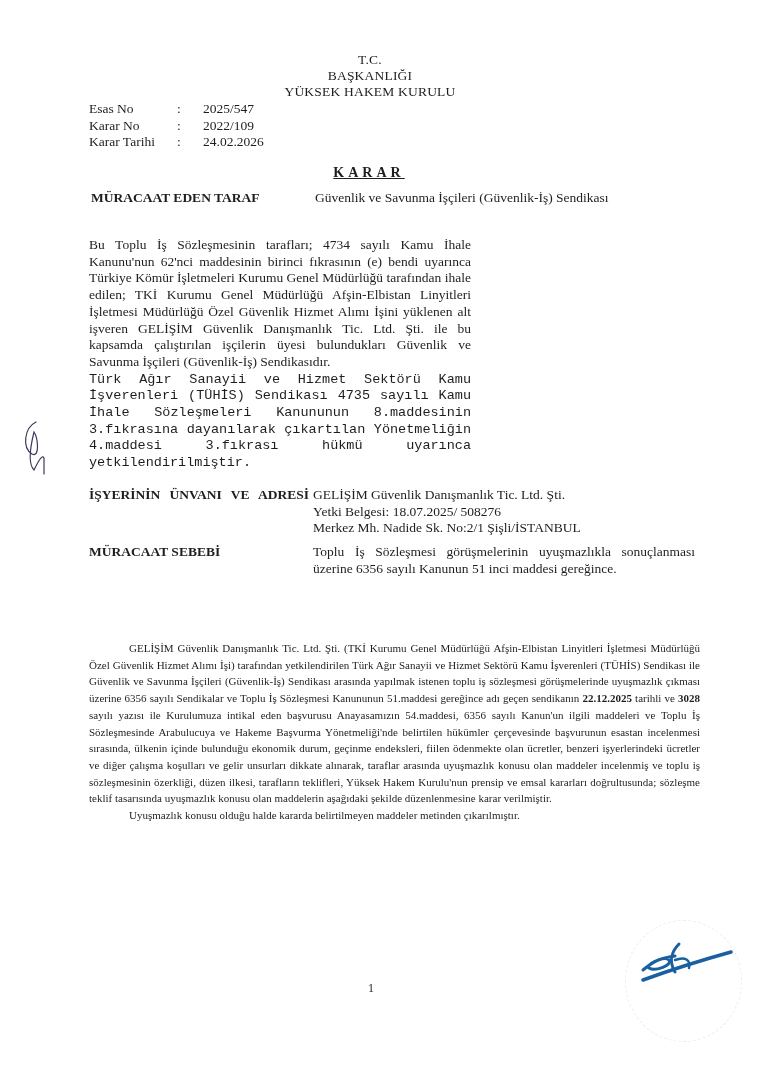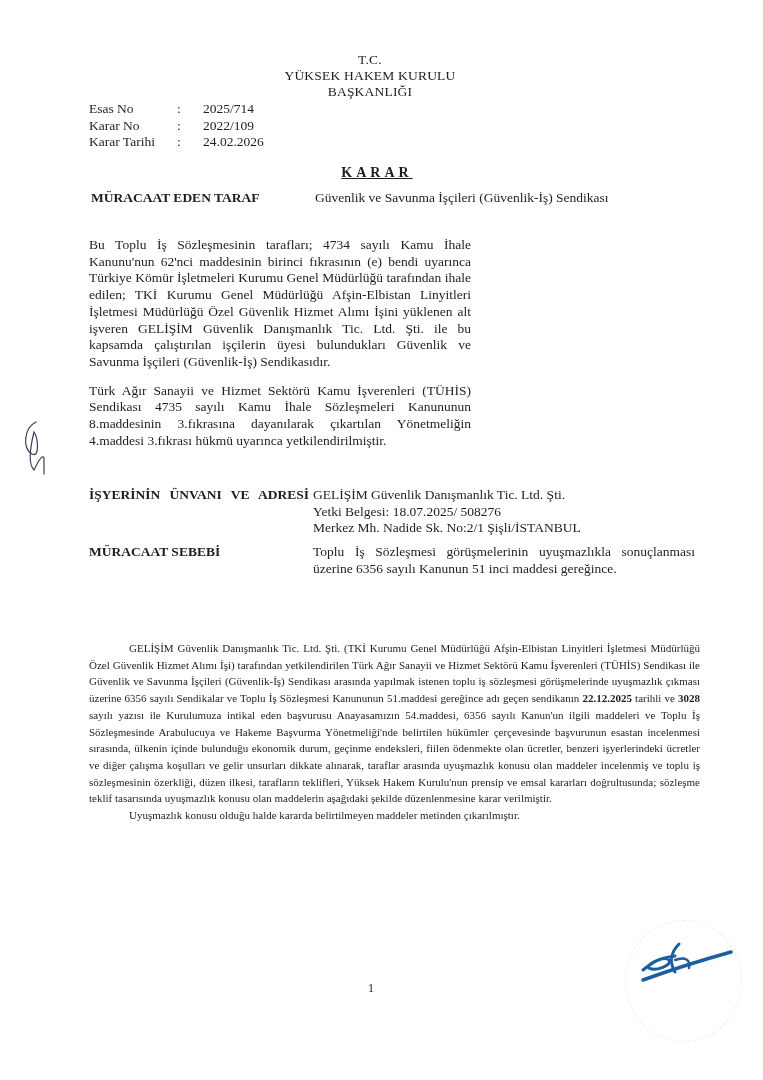--- a/index.html
+++ b/index.html
@@ -7,49 +7,49 @@
     width: 763px; height: 1080px; background: #ffffff; position: relative; overflow: hidden;
     font-family: "Liberation Serif", "DejaVu Serif", serif; color: #1e1e1e;
   }
   .page { position: absolute; left: 0; top: 0; width: 763px; height: 1016px; }
   .header { position: absolute; top: 52px; left: 0; width: 700px; text-align: center; font-size: 13.5px; line-height: 16px; letter-spacing: 0.2px; }
   .header div { margin-left: 40px; }
   .meta { position: absolute; left: 89px; top: 101px; font-size: 13.5px; line-height: 16.5px; }
   .meta-row { display: flex; }
   .meta-label { width: 88px; }
   .meta-colon { width: 26px; }
-  .karar-title { position: absolute; top: 165px; left: 12px; width: 730px; text-align: center; font-size: 14px; font-weight: bold; letter-spacing: 4px; text-decoration: underline; }
+  .karar-title { position: absolute; top: 165px; left: 4px; width: 730px; text-align: center; font-size: 14px; font-weight: bold; letter-spacing: 4px; text-decoration: underline; }
   .field { position: absolute; left: 89px; width: 610px; display: flex; font-size: 13.5px; line-height: 16.7px; }
   .field-label { width: 224px; font-weight: bold; flex-shrink: 0; }
   .field-label.justify { text-align: justify; text-align-last: justify; width: 220px; margin-right: 4px; }
   .field-value { width: 382px; text-align: justify; }
   .field-value p { margin: 0; }
   .body-text { position: absolute; left: 89px; width: 611px; font-size: 11px; line-height: 16.7px; text-align: justify; }
   .body-text p { margin: 0; text-indent: 40px; }
   .page-number { position: absolute; top: 981px; left: 368px; font-size: 12px; }
   .stamp { position: absolute; left: 625px; top: 920px; width: 115px; height: 120px; border-radius: 50%; border: 1px dashed #ececec; }
   .signature-right { position: absolute; left: 635px; top: 938px; width: 100px; height: 50px; }
   .signature-left { position: absolute; left: 14px; top: 418px; width: 40px; height: 60px; }
 </style>
 </head>
 <body>
 
 <div class="page">
 
   <div class="header">
     <div>T.C.</div>
+    <div>BAŞKANLIĞI</div>
     <div>YÜKSEK HAKEM KURULU</div>
-    <div>BAŞKANLIĞI</div>
   </div>
 
   <div class="meta">
     <div class="meta-row">
       <span class="meta-label">Esas No</span>
       <span class="meta-colon">:</span>
-      <span>2025/714</span>
+      <span>2025/547</span>
     </div>
     <div class="meta-row">
       <span class="meta-label">Karar No</span>
       <span class="meta-colon">:</span>
       <span>2022/109</span>
     </div>
     <div class="meta-row">
       <span class="meta-label">Karar Tarihi</span>
       <span class="meta-colon">:</span>
       <span>24.02.2026</span>
@@ -59,21 +59,21 @@
   <div class="karar-title">KARAR</div>
 
   <div class="field" style="top:190px;justify-content:center;">
     <div class="field-label">MÜRACAAT EDEN TARAF</div>
     <div class="field-value">Güvenlik ve Savunma İşçileri (Güvenlik-İş) Sendikası</div>
   </div>
 
   <div class="field" style="top:237px;">
     <div class="field-value">
       <p>Bu Toplu İş Sözleşmesinin tarafları; 4734 sayılı Kamu İhale Kanunu'nun 62'nci maddesinin birinci fıkrasının (e) bendi uyarınca Türkiye Kömür İşletmeleri Kurumu Genel Müdürlüğü tarafından ihale edilen; TKİ Kurumu Genel Müdürlüğü Afşin-Elbistan Linyitleri İşletmesi Müdürlüğü Özel Güvenlik Hizmet Alımı İşini yüklenen alt işveren GELİŞİM Güvenlik Danışmanlık Tic. Ltd. Şti. ile bu kapsamda çalıştırılan işçilerin üyesi bulundukları Güvenlik ve Savunma İşçileri (Güvenlik-İş) Sendikasıdır.</p>
-      <p style="margin-top:12px;">Türk Ağır Sanayii ve Hizmet Sektörü Kamu İşverenleri (TÜHİS) Sendikası 4735 sayılı Kamu İhale Sözleşmeleri Kanununun 8.maddesinin 3.fıkrasına dayanılarak çıkartılan Yönetmeliğin 4.maddesi 3.fıkrası hükmü uyarınca yetkilendirilmiştir.</p>
+      <p style="margin-top:1px;font-family:Liberation Mono, monospace;">Türk Ağır Sanayii ve Hizmet Sektörü Kamu İşverenleri (TÜHİS) Sendikası 4735 sayılı Kamu İhale Sözleşmeleri Kanununun 8.maddesinin 3.fıkrasına dayanılarak çıkartılan Yönetmeliğin 4.maddesi 3.fıkrası hükmü uyarınca yetkilendirilmiştir.</p>
     </div>
   </div>
 
   <div class="field" style="top:487px;">
     <div class="field-label justify">İŞYERİNİN ÜNVANI VE ADRESİ</div>
     <div class="field-value">
       <p>GELİŞİM Güvenlik Danışmanlık Tic. Ltd. Şti.</p>
       <p>Yetki Belgesi: 18.07.2025/ 508276</p>
       <p>Merkez Mh. Nadide Sk. No:2/1 Şişli/İSTANBUL</p>
     </div>

